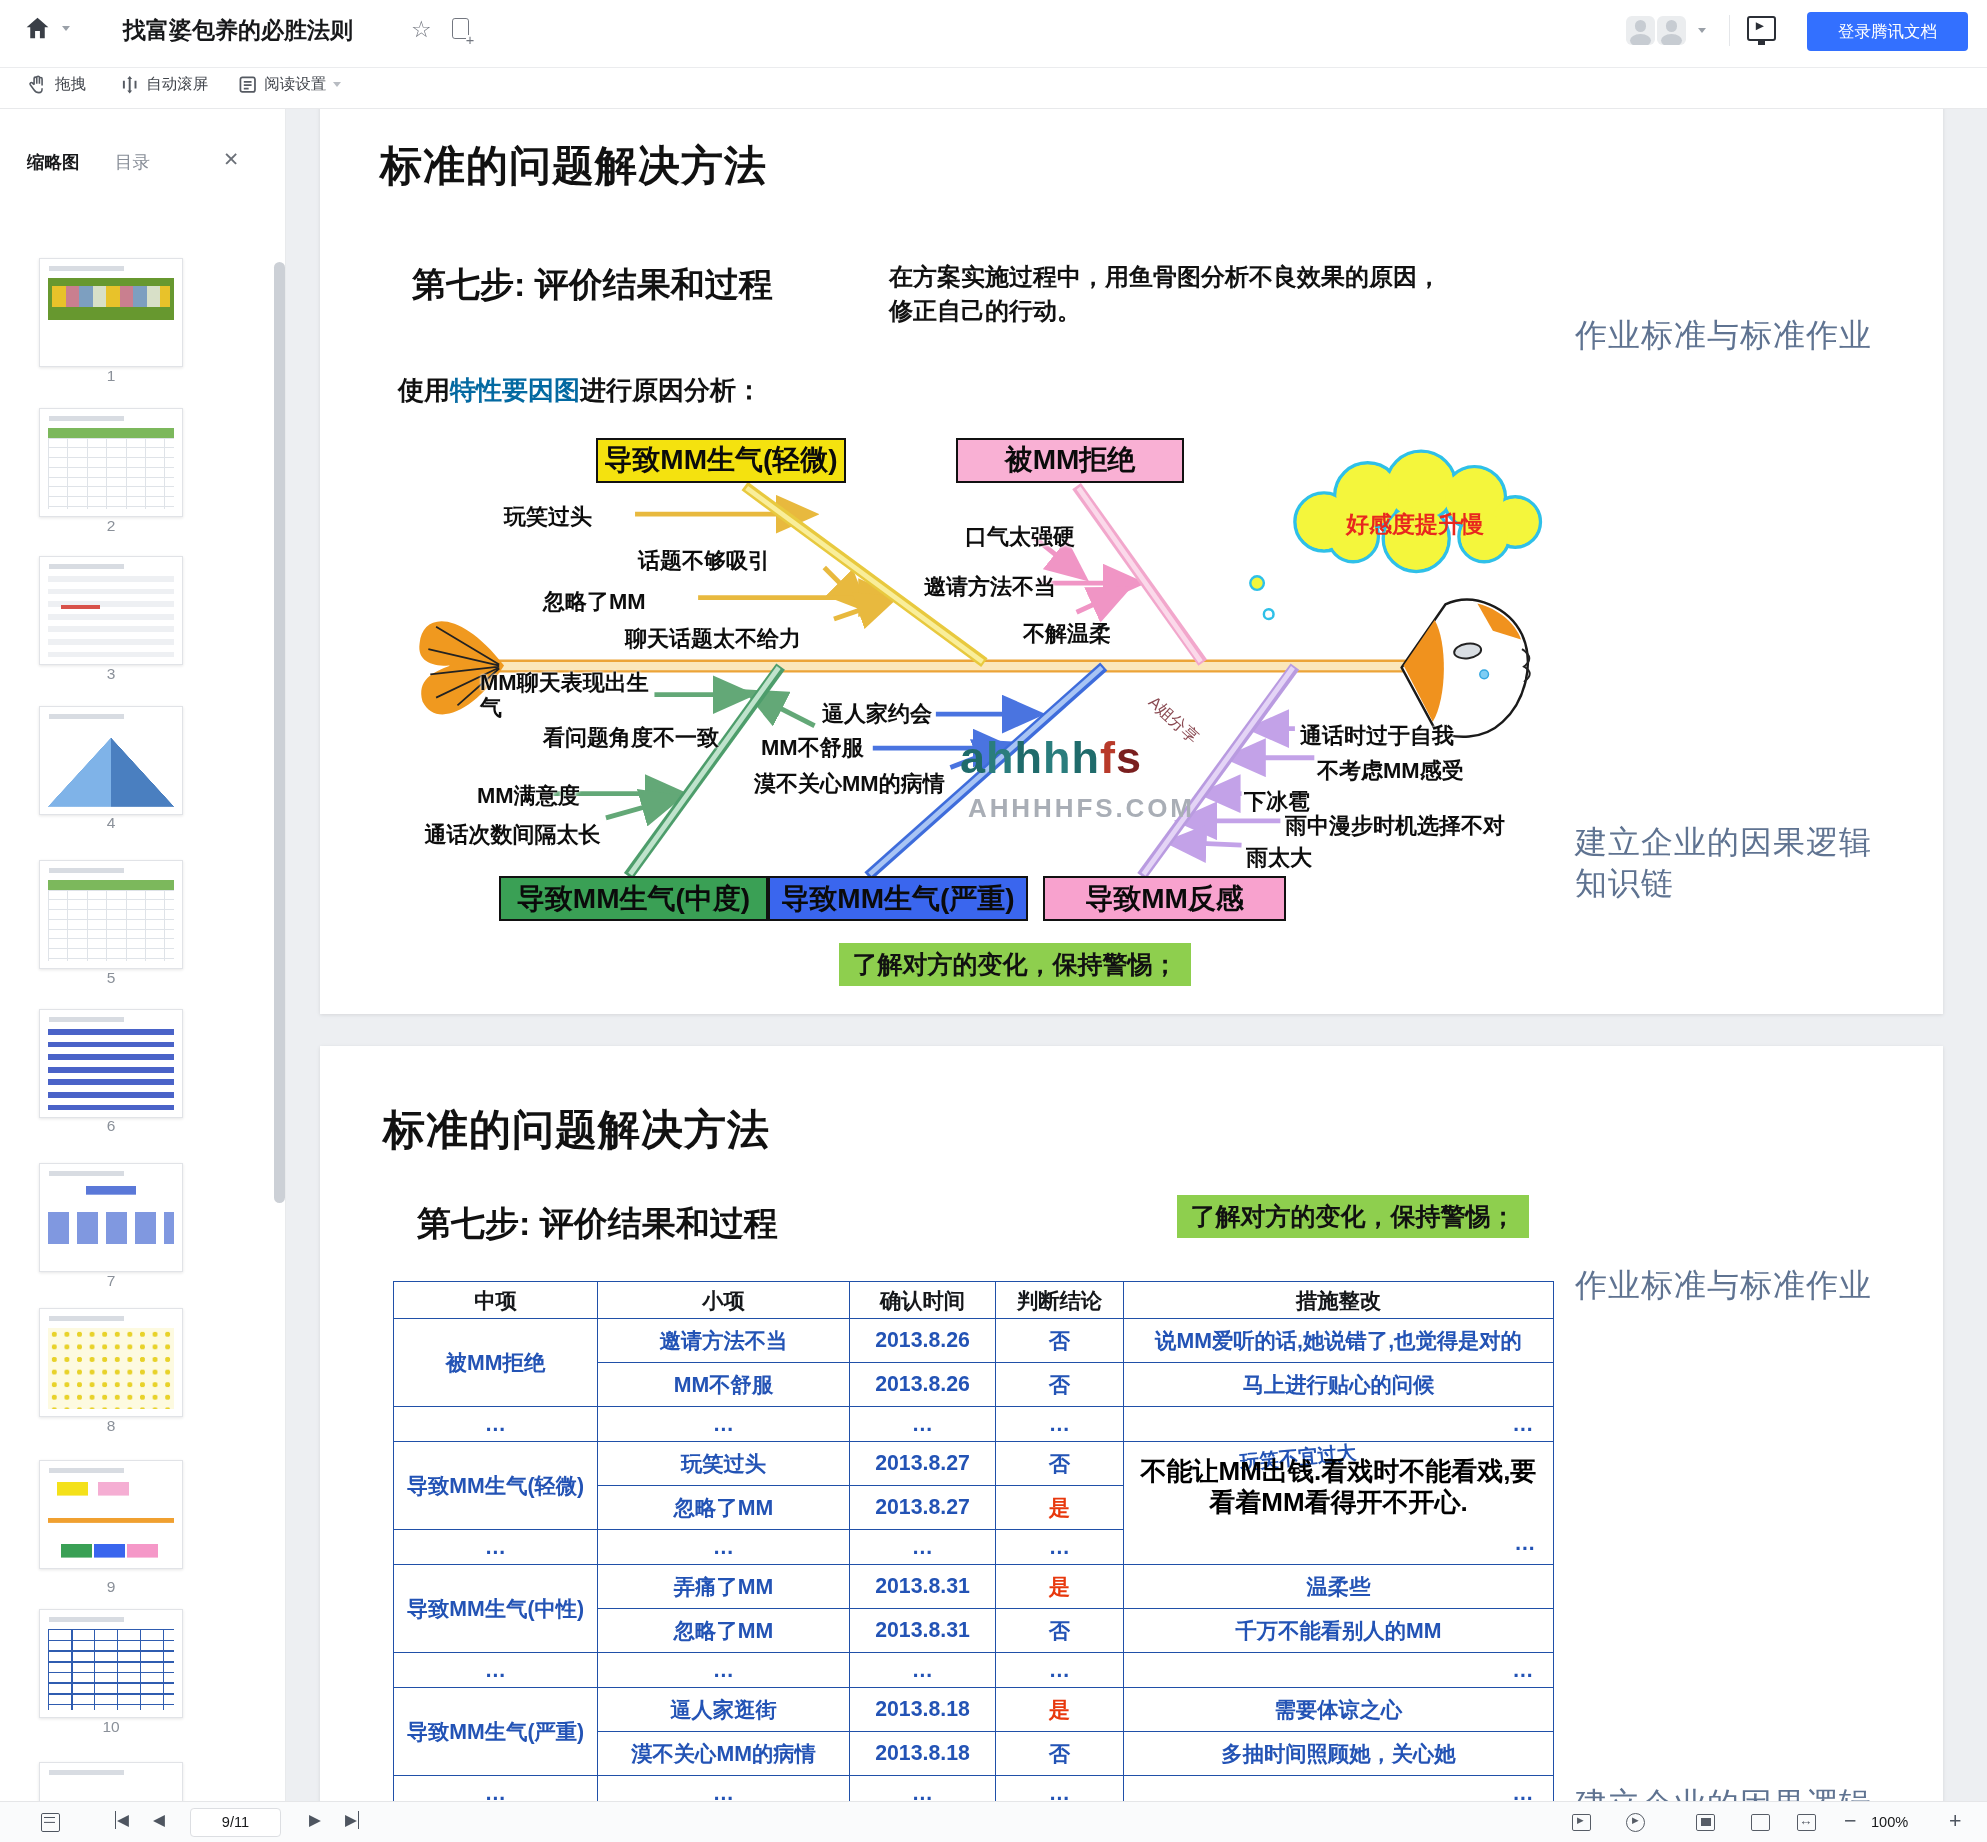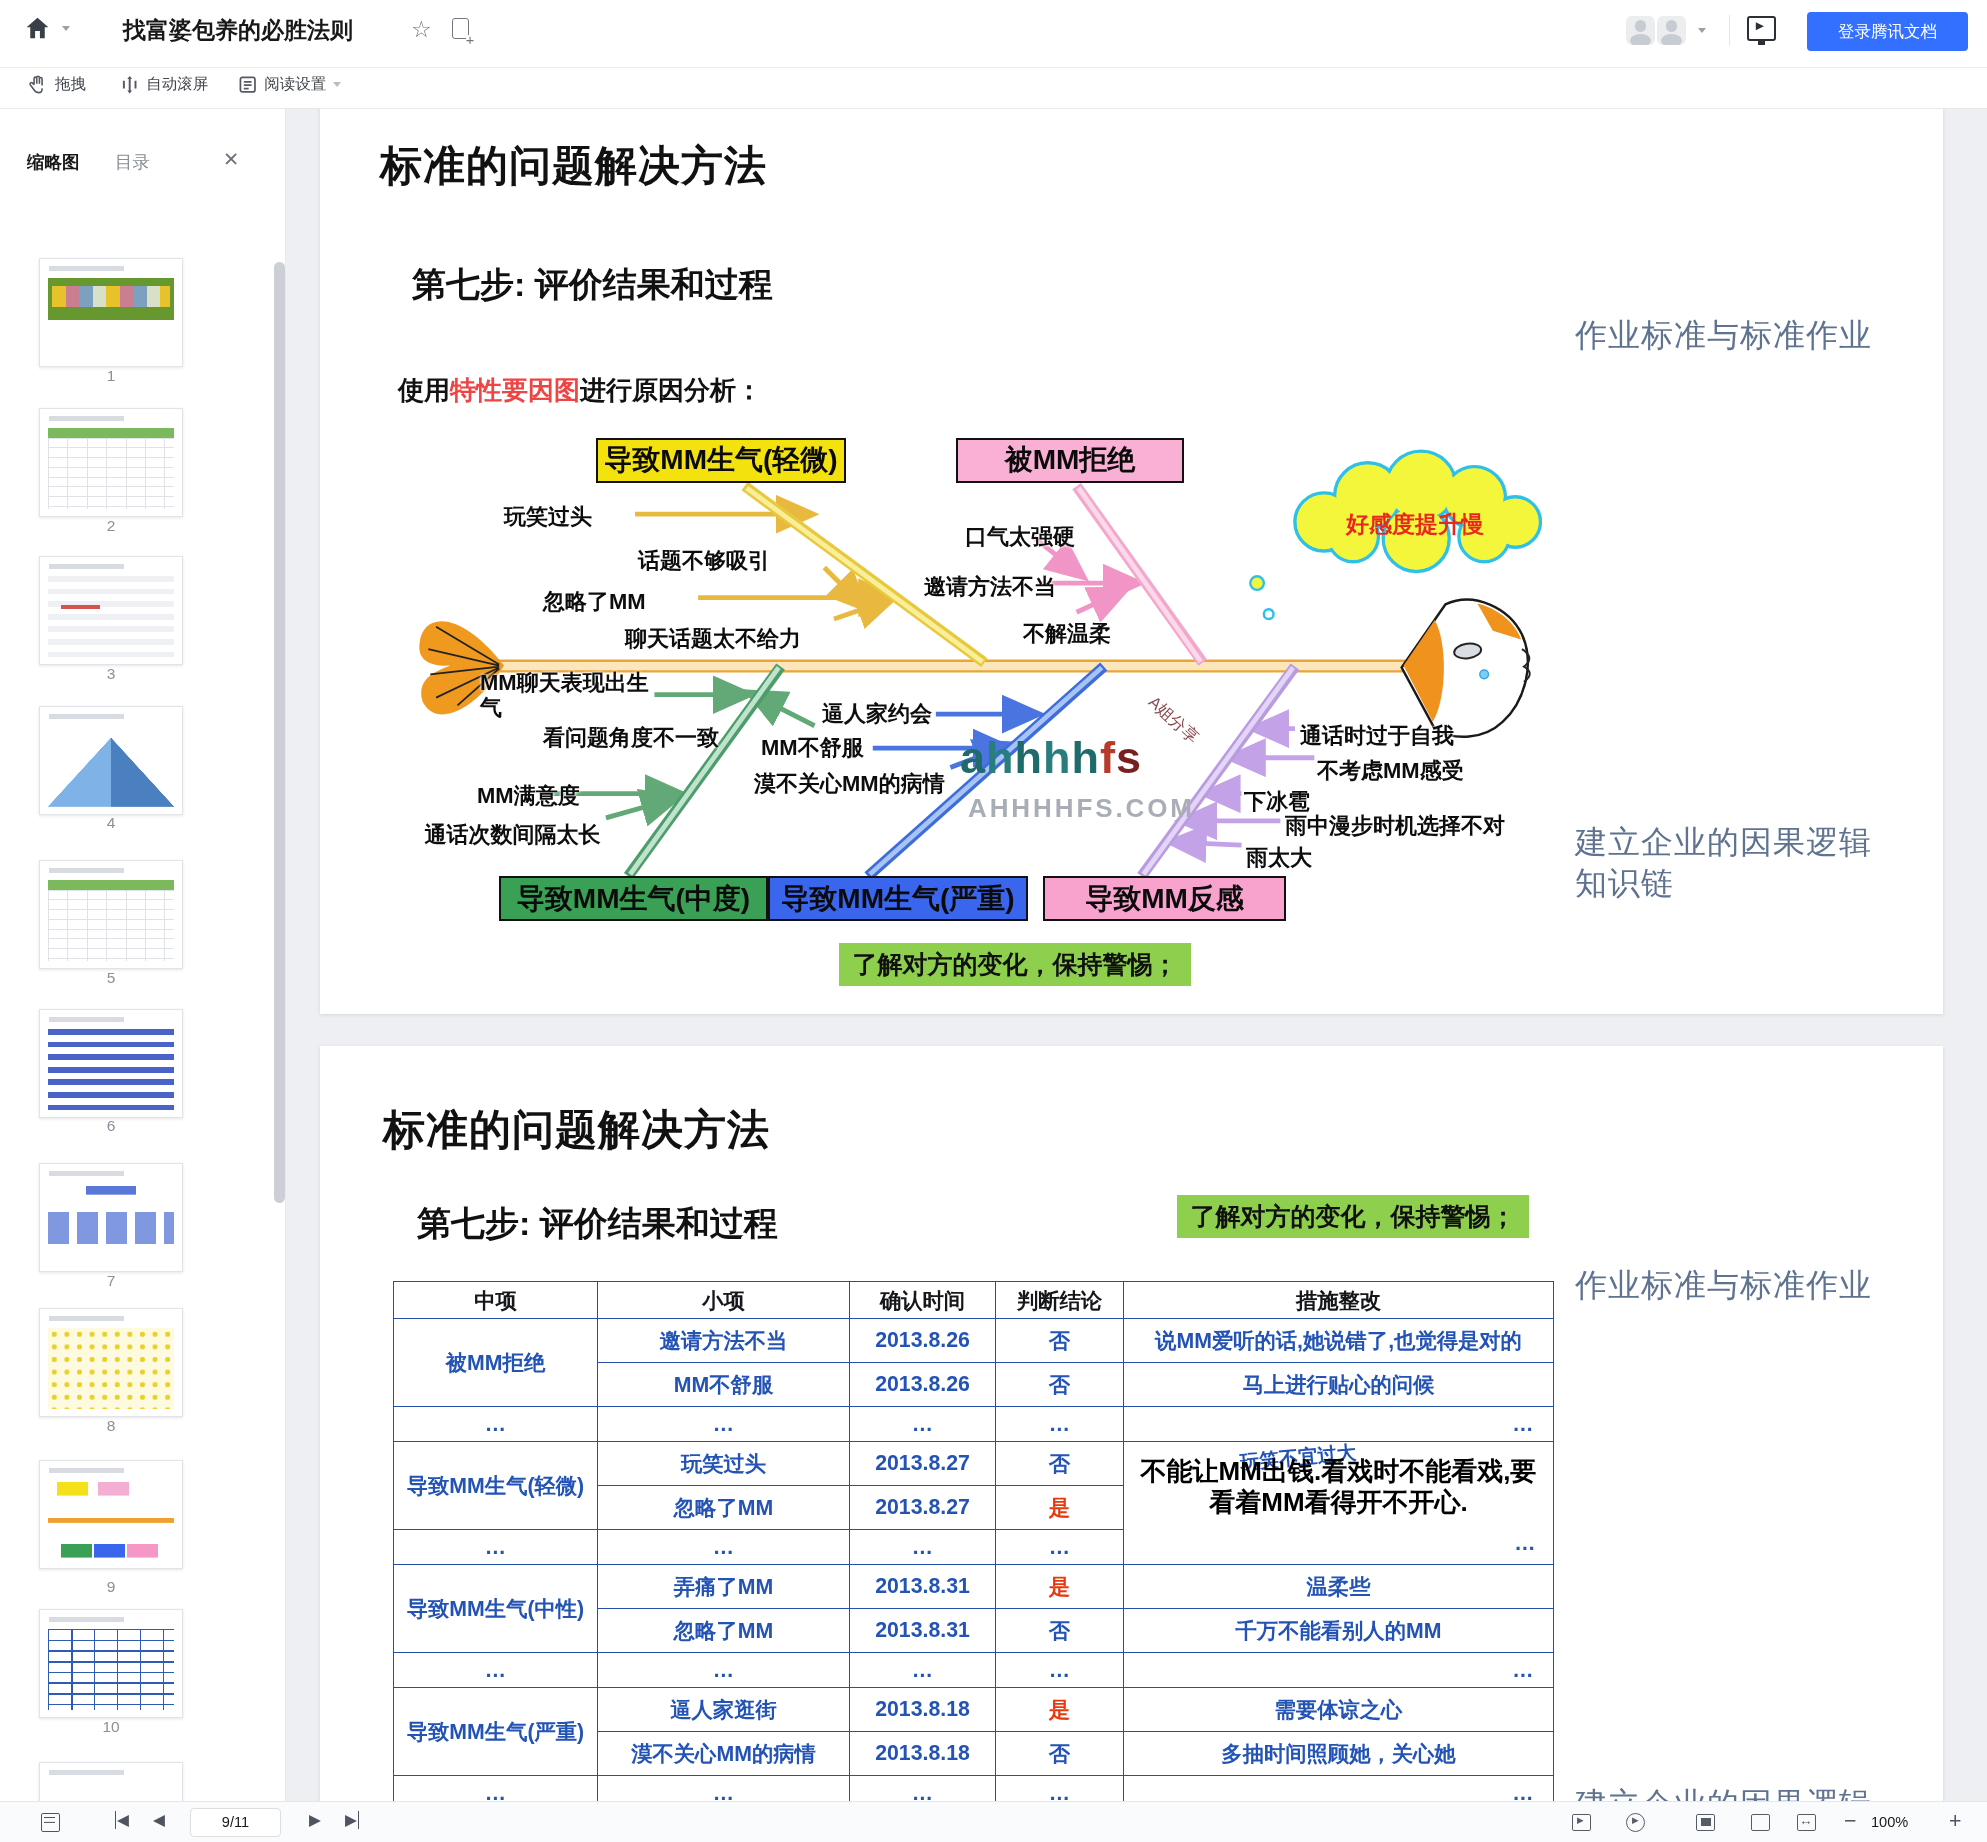--- a/index.html
+++ b/index.html
@@ -84,21 +84,21 @@
   
   .card { position:absolute; left:320px; width:1623px; background:#fff;
     box-shadow:0 1px 3.9px rgba(0,0,0,.10); }
   #card1 { top:95px;  height:919px; }
   #card2 { top:1046px; height:835px; }
   .s-title { position:absolute; font-size:42px; font-weight:700; color:#111; letter-spacing:1px; }
   .s-step  { position:absolute; font-size:34px; font-weight:700; color:#111; }
   .s-desc  { position:absolute; font-size:24px; color:#111; line-height:34px; font-weight:600; }
   .s-note  { position:absolute; font-size:32px; color:#5f7391; letter-spacing:1px; }
   .s-analysis { position:absolute; font-size:26px; font-weight:600; color:#111; }
-  .red-t { color:#ef4444;text-align:right; }
+  .red-t { color:#0369a1;text-align:right; }
   .warn-box { position:absolute; background:#8ecf4e; color:#111; font-size:25px; font-weight:600;
     padding:4.9px 13.6px; }
 
   
   #fb { position:absolute; left:87px; top:325px; width:1213px; height:529px; }
   #fb svg { position:absolute; left:0; top:0; }
   .fb-box { position:absolute; height:45px; border:2.4px solid #111; color:#0b0b0b; font-weight:700;
     font-size:28px; display:flex; align-items:center; justify-content:center; white-space:nowrap; }
   .fb-label { position:absolute; font-size:22px; font-weight:700; color:#0d0d0d; white-space:nowrap;
     text-shadow:0 0 2.9px #fff,0 0 2.9px #fff; }
@@ -249,20 +249,24 @@
     <span class="sb-tab active" style="left:27px">缩略图</span>
     <span class="sb-tab idle" style="left:115px">目录</span>
     <span class="sb-close">✕</span>
   </div>
   <div id="sb-scroll"></div>
 </div>
 
 <div class="card" id="card1">
   <div class="s-title" style="left:60px;top:43px">标准的问题解决方法</div>
   <div class="s-step" style="left:92px;top:167px">第七步: 评价结果和过程</div>
+  <div class="s-desc" style="left:569px;top:165px">
+    <div>在方案实施过程中，用鱼骨图分析不良效果的原因，</div>
+    <div>修正自己的行动。</div>
+  </div>
   <div class="s-note" style="left:1255px;top:219px">作业标准与标准作业</div>
   <div class="s-analysis" style="left:78px;top:278px">
     <span>使用</span><span class="red-t">特性要因图</span><span>进行原因分析：</span>
   </div>
 
   <div id="fb">
     <svg width="1213" height="529" viewBox="0 0 1250 545">
       <defs>
         <marker id="mY" markerWidth="9" markerHeight="8" refX="7" refY="4" orient="auto">
             <path d="M0,0 L9,4 L0,8 Z" fill="#e8b93e"></path>

